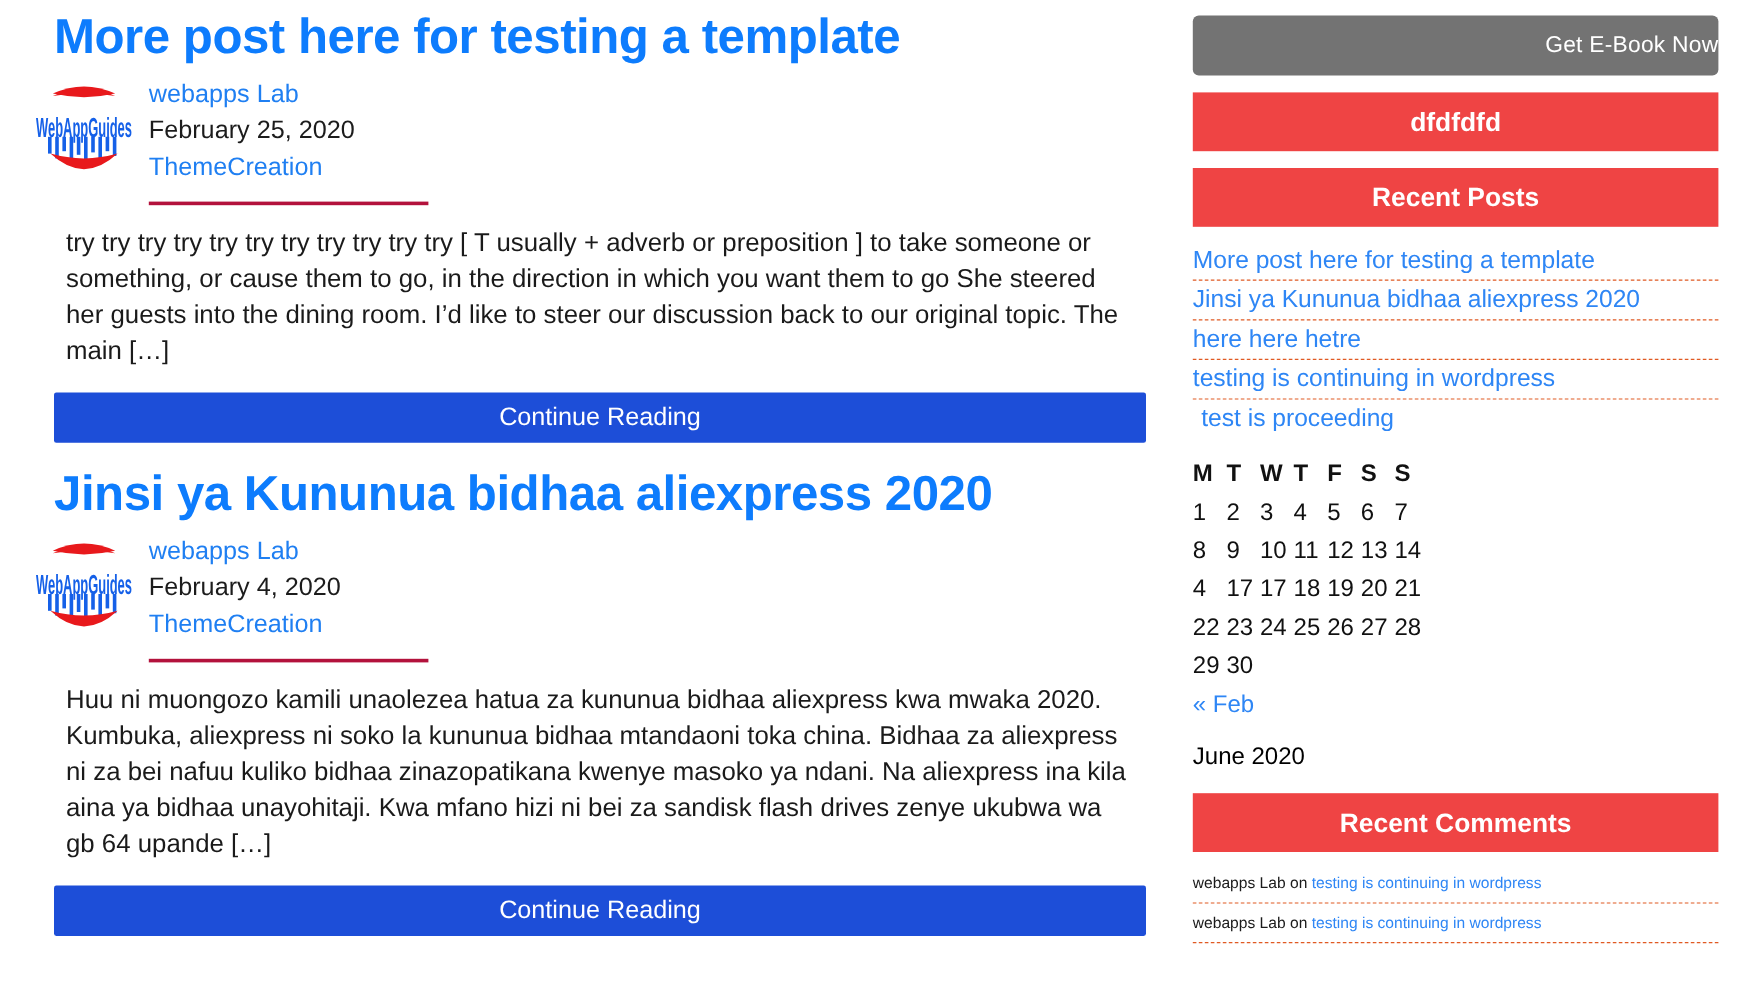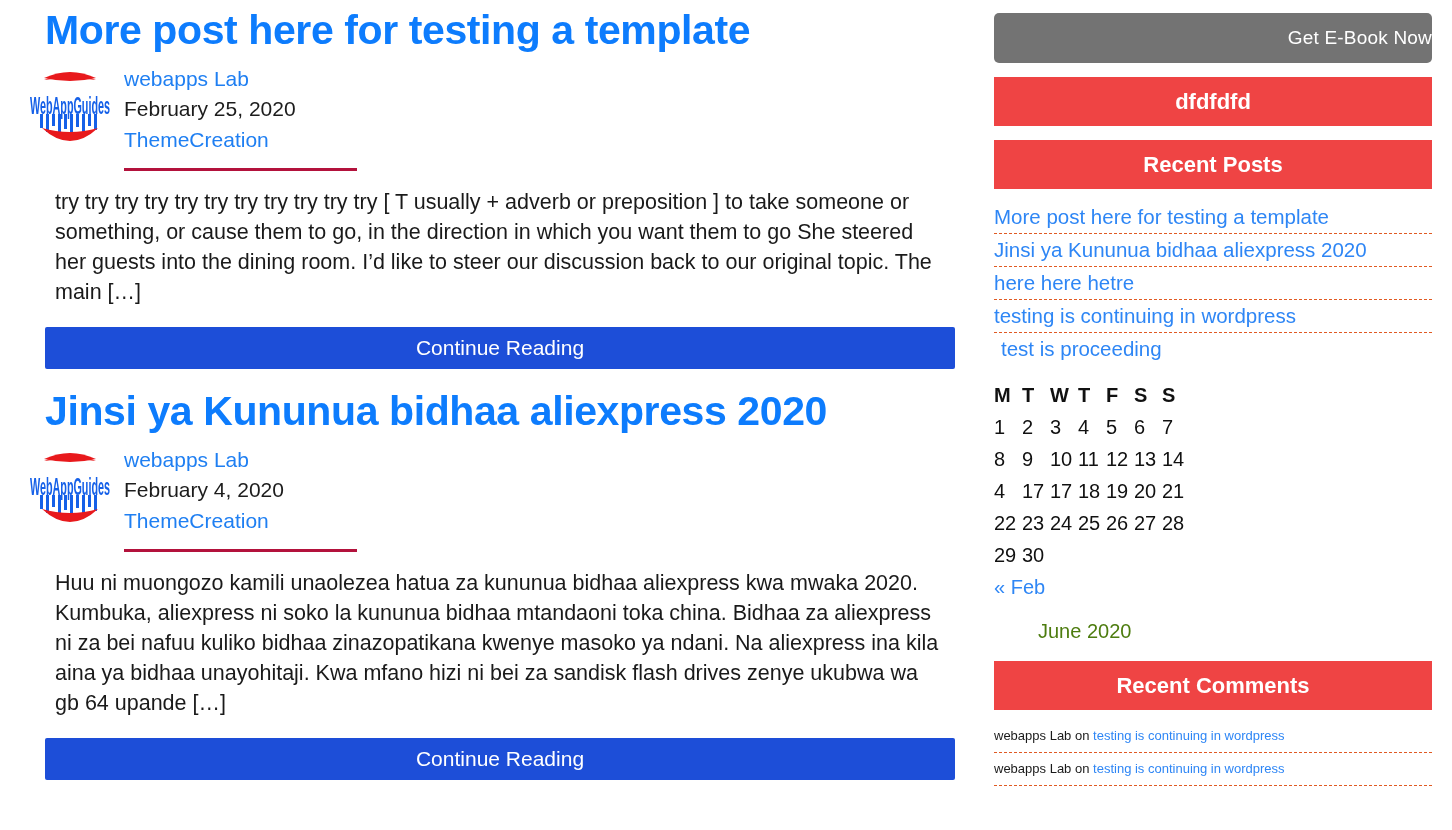--- a/index.html
+++ b/index.html
@@ -207,23 +207,22 @@
     line-height: 32px;
     color: #2e86f5;
     cursor: pointer;
     display: inline-block;
     text-decoration: none;
   }
   .cal-caption {
     font-family: "Liberation Sans", sans-serif;
     font-size: 20px;
     line-height: 32px;
-    color: #4d7c0f;
+    color: #000000;
     padding-top: 12px;
-    margin-left: 44px;
   }
 
   .comments-list {
     list-style: none;
     margin: 0;
     padding: 10px 0 0 0;
     width: 438px;
   }
   .comments-list li {
     border-bottom: 1px dashed #e05a23;

